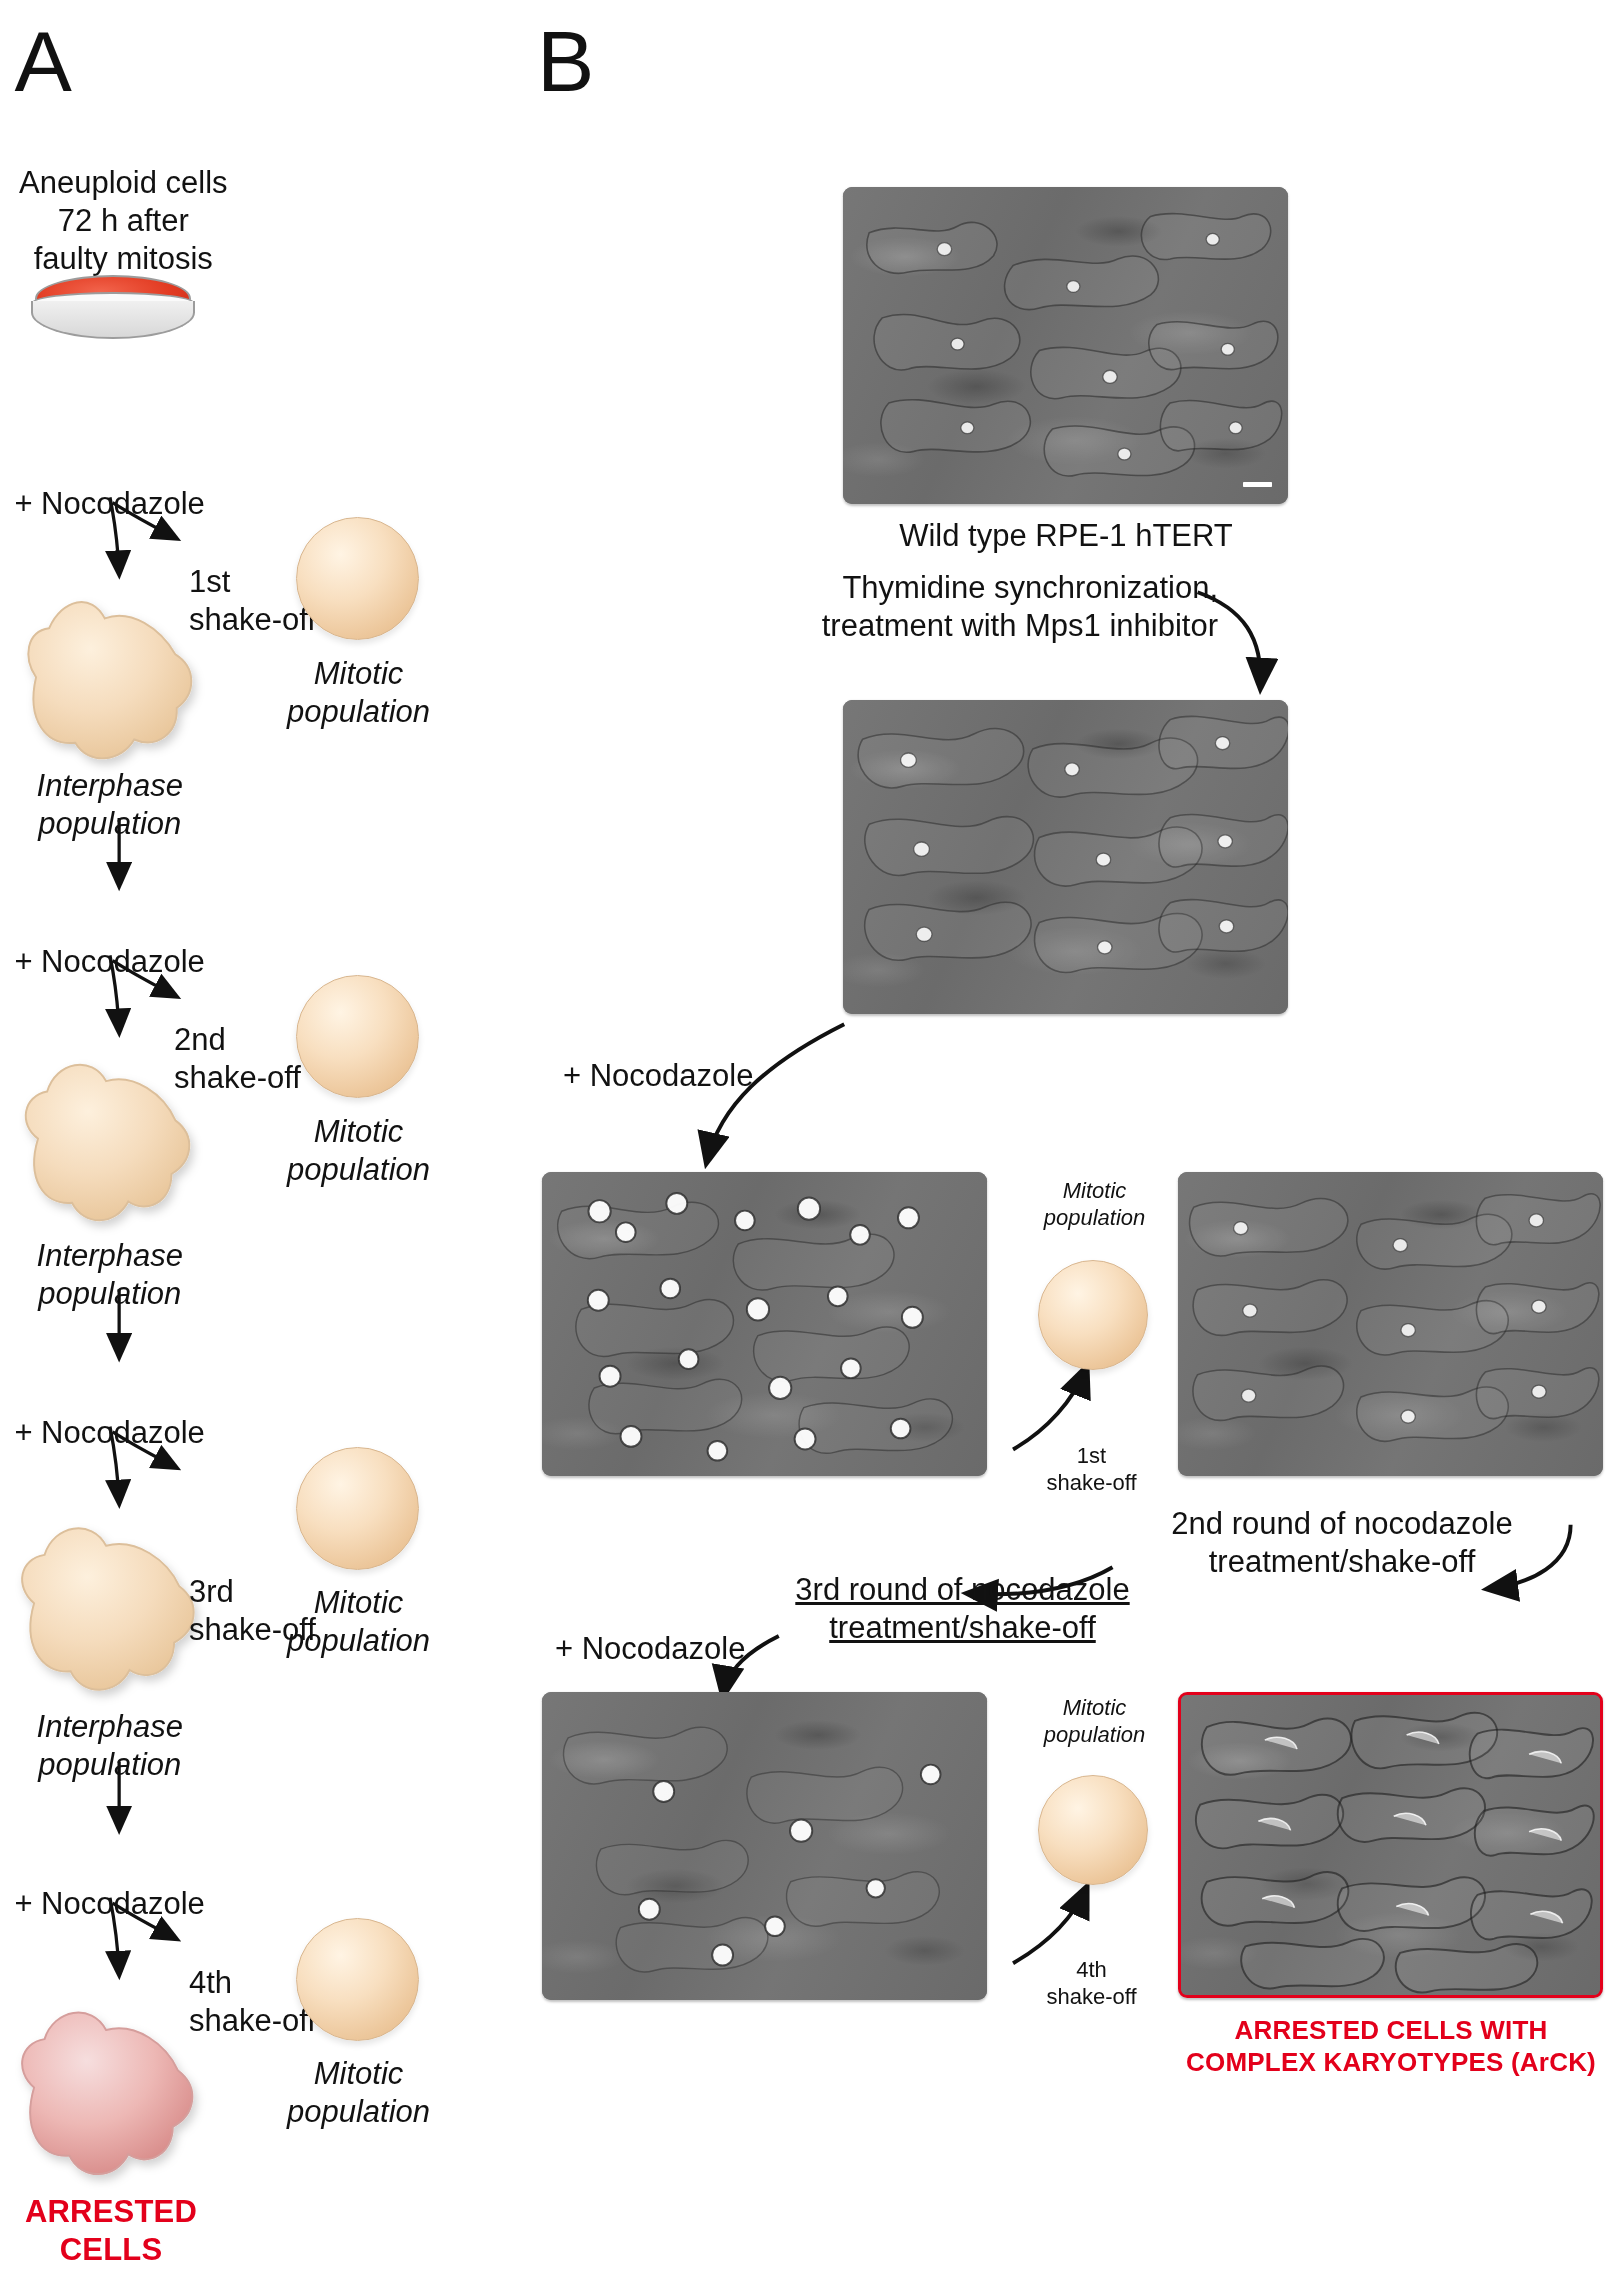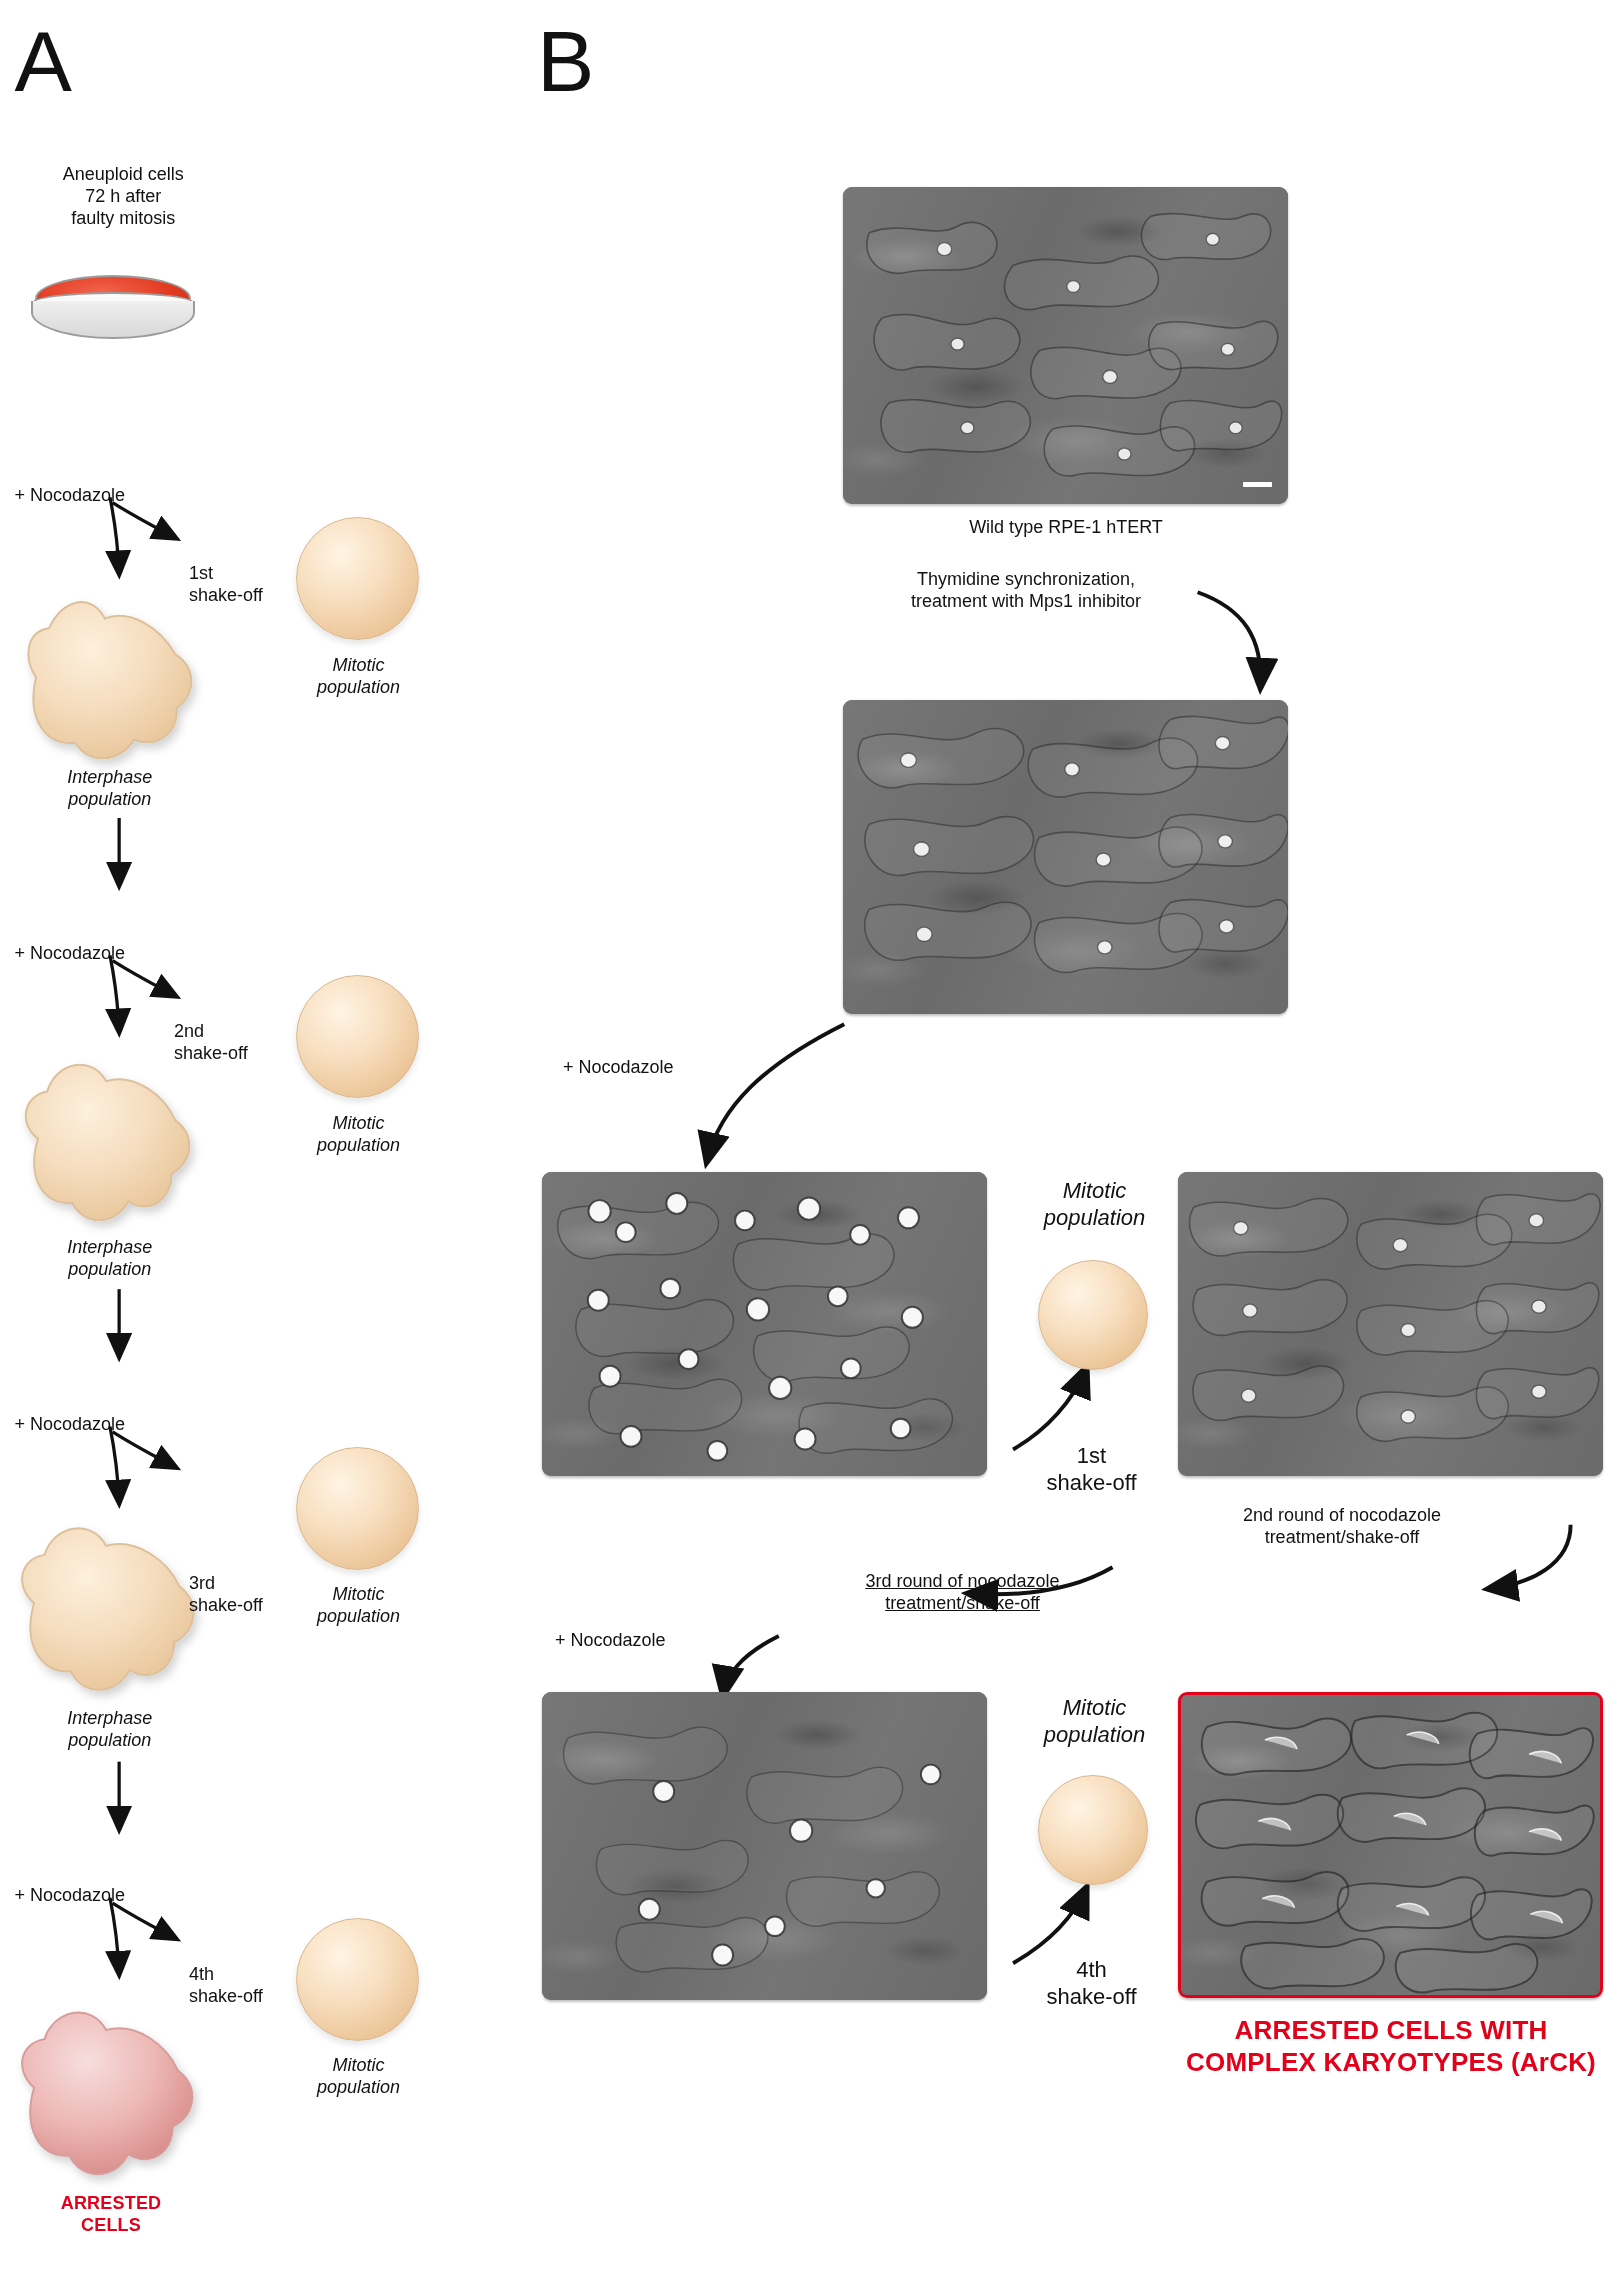--- a/index.html
+++ b/index.html
@@ -21,21 +21,21 @@
   .panel-letter {
     position: absolute;
     font-size: 86px;
     font-weight: 400;
     color: #111;
     line-height: 1;
     letter-spacing: -1.3px;
   }
   .txt {
     position: absolute;
-    font-size: 18px;
+    font-size: 31px;
     line-height: 1.22;
     color: #121212;
     text-align: center;
     white-space: pre-line;
   }
   .txt.left { text-align: left; margin-top: 33px; }
   .txt.red {
     color: #e3001b;
     font-weight: bold;
     letter-spacing: 0.2px;
@@ -292,21 +292,21 @@
         <ellipse cx="588" cy="248" rx="10" ry="9"></ellipse>
         <ellipse cx="190" cy="368" rx="10" ry="9"></ellipse>
         <ellipse cx="430" cy="408" rx="10" ry="9"></ellipse>
         <ellipse cx="600" cy="368" rx="10" ry="9"></ellipse>
       </g>
     </svg>
     <div class="scalebar" style="right:15.7px; bottom:17px;"></div>
   </div>
   <div class="txt" style="left:804px; top:517px; width:524px;">Wild type RPE-1 hTERT</div>
 
-  <div class="txt" style="left:810px; top:569px; width:432px;">Thymidine synchronization,
+  <div class="txt" style="left:786px; top:569px; width:432px;text-align:right;">Thymidine synchronization,
 treatment with Mps1 inhibitor</div>
 
   <div class="micro" style="left:843px; top:700px; width:445px; height:314px;">
     <div class="grain"></div>
     <svg class="cells" viewBox="0 0 680 480" preserveAspectRatio="none">
       <g stroke="rgba(40,40,40,0.5)" stroke-width="2.4" fill="rgba(255,255,255,0.05)">
         <path d="M30,60 C90,35 150,78 200,52 C255,24 300,72 262,105 C215,148 140,118 90,132 C42,146 8,95 30,60 Z"></path>
         <path d="M290,75 C350,50 420,92 470,66 C528,38 566,92 524,124 C472,164 400,130 348,146 C300,160 268,110 290,75 Z"></path>
         <path d="M500,30 C550,12 620,50 652,30 C690,12 690,62 658,88 C616,120 552,94 516,104 C482,114 470,56 500,30 Z"></path>
         <path d="M40,190 C100,165 170,210 220,186 C278,158 314,212 274,244 C224,284 150,252 100,266 C54,280 18,226 40,190 Z"></path>

